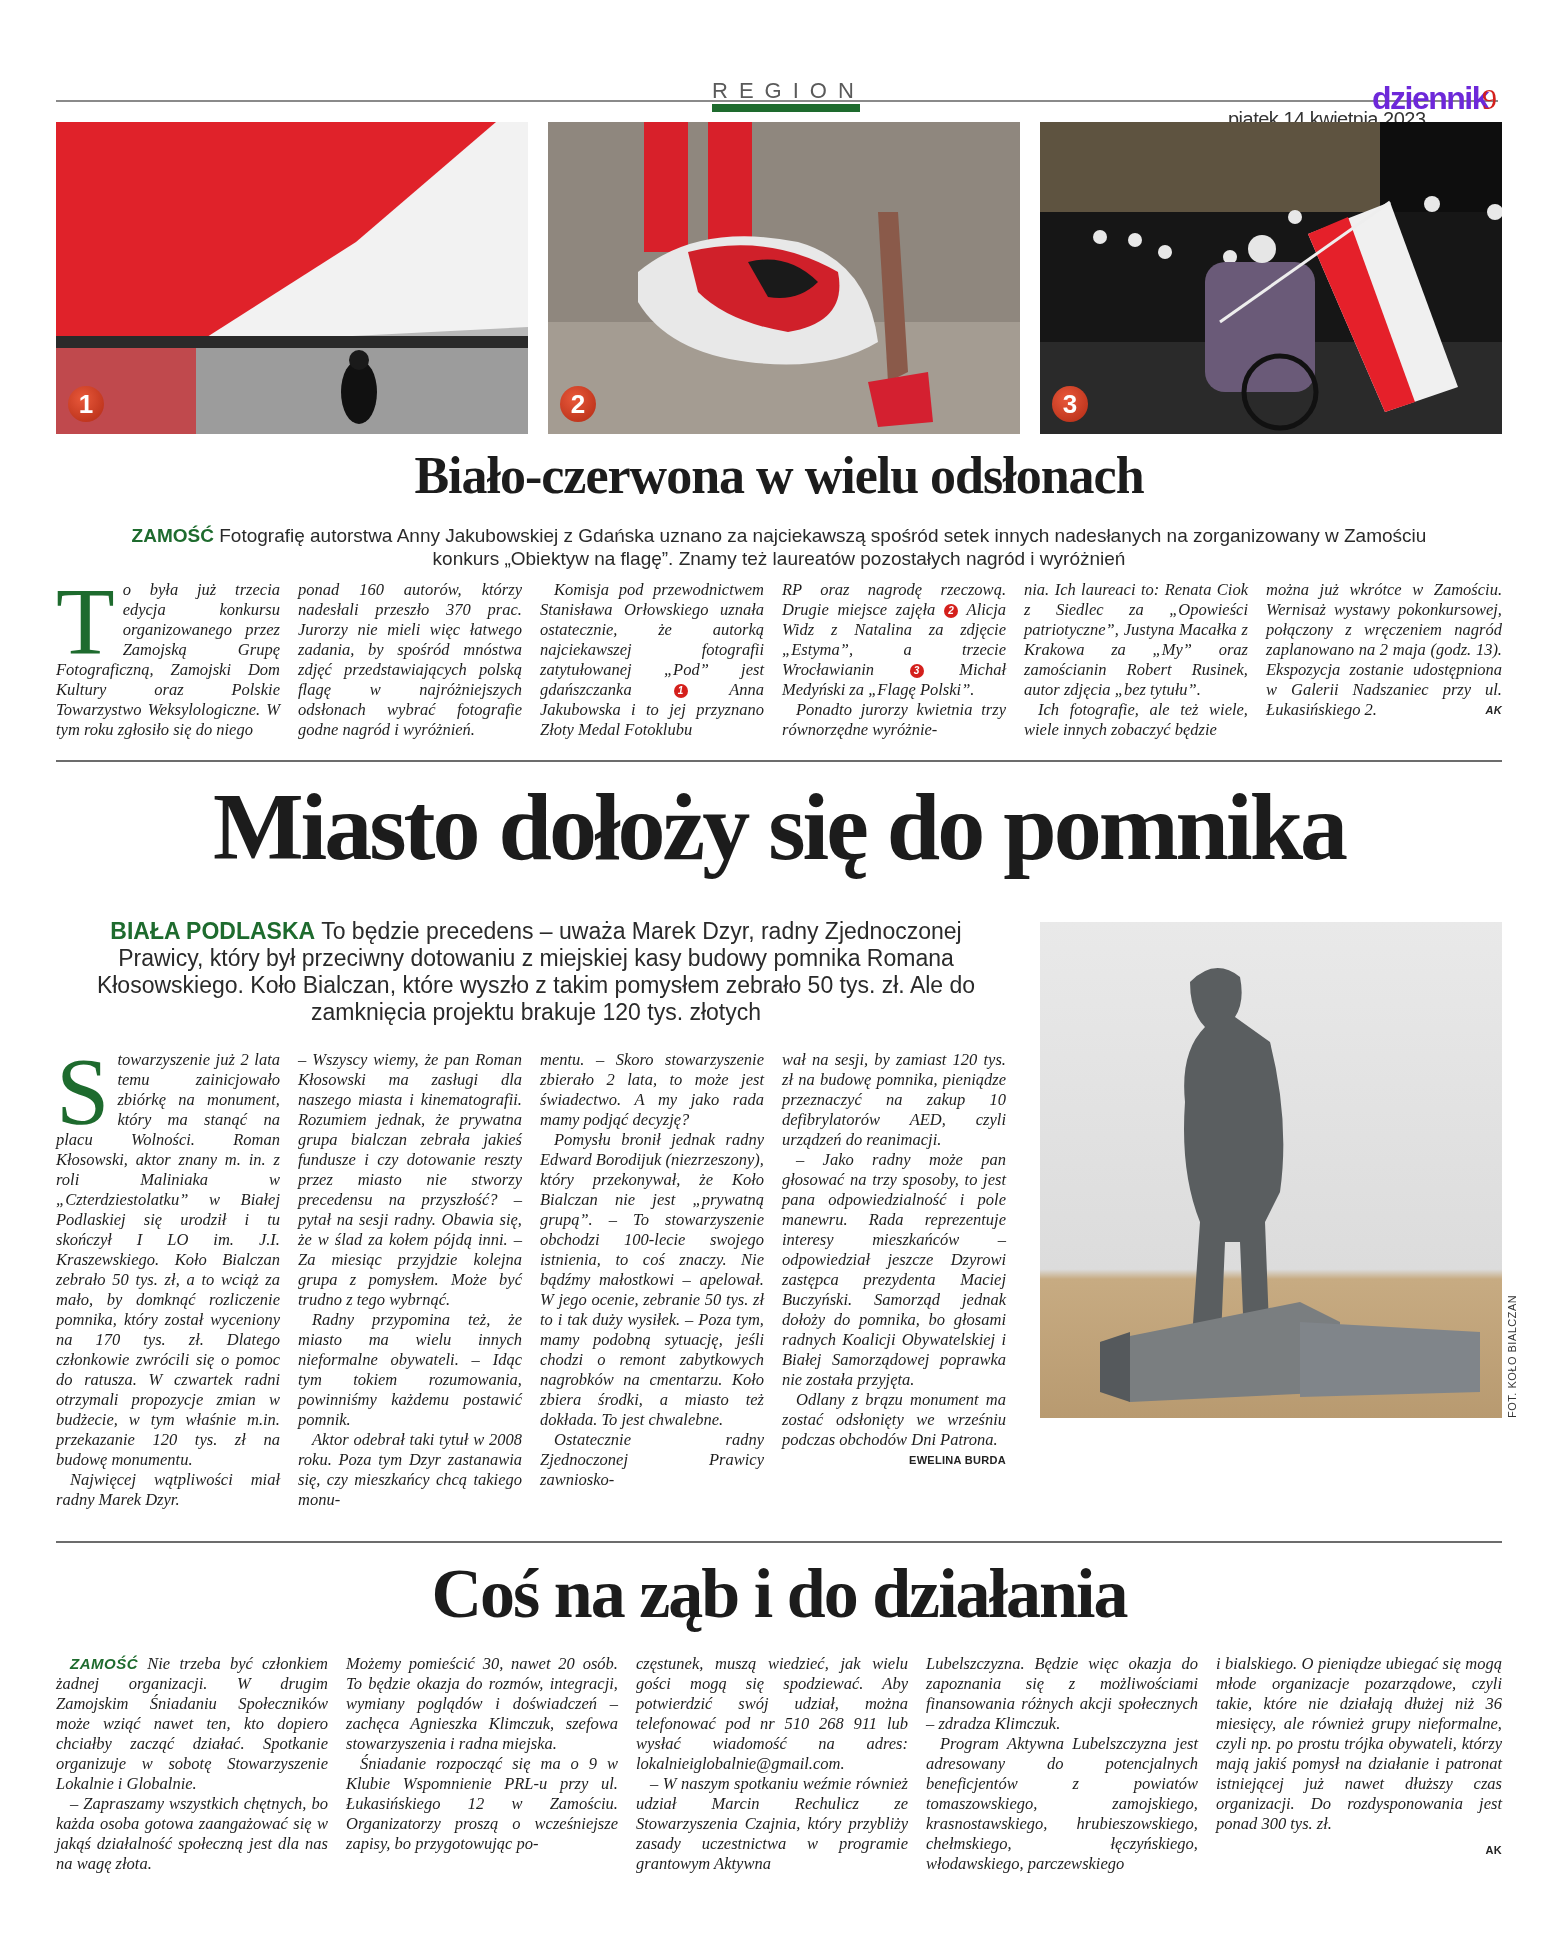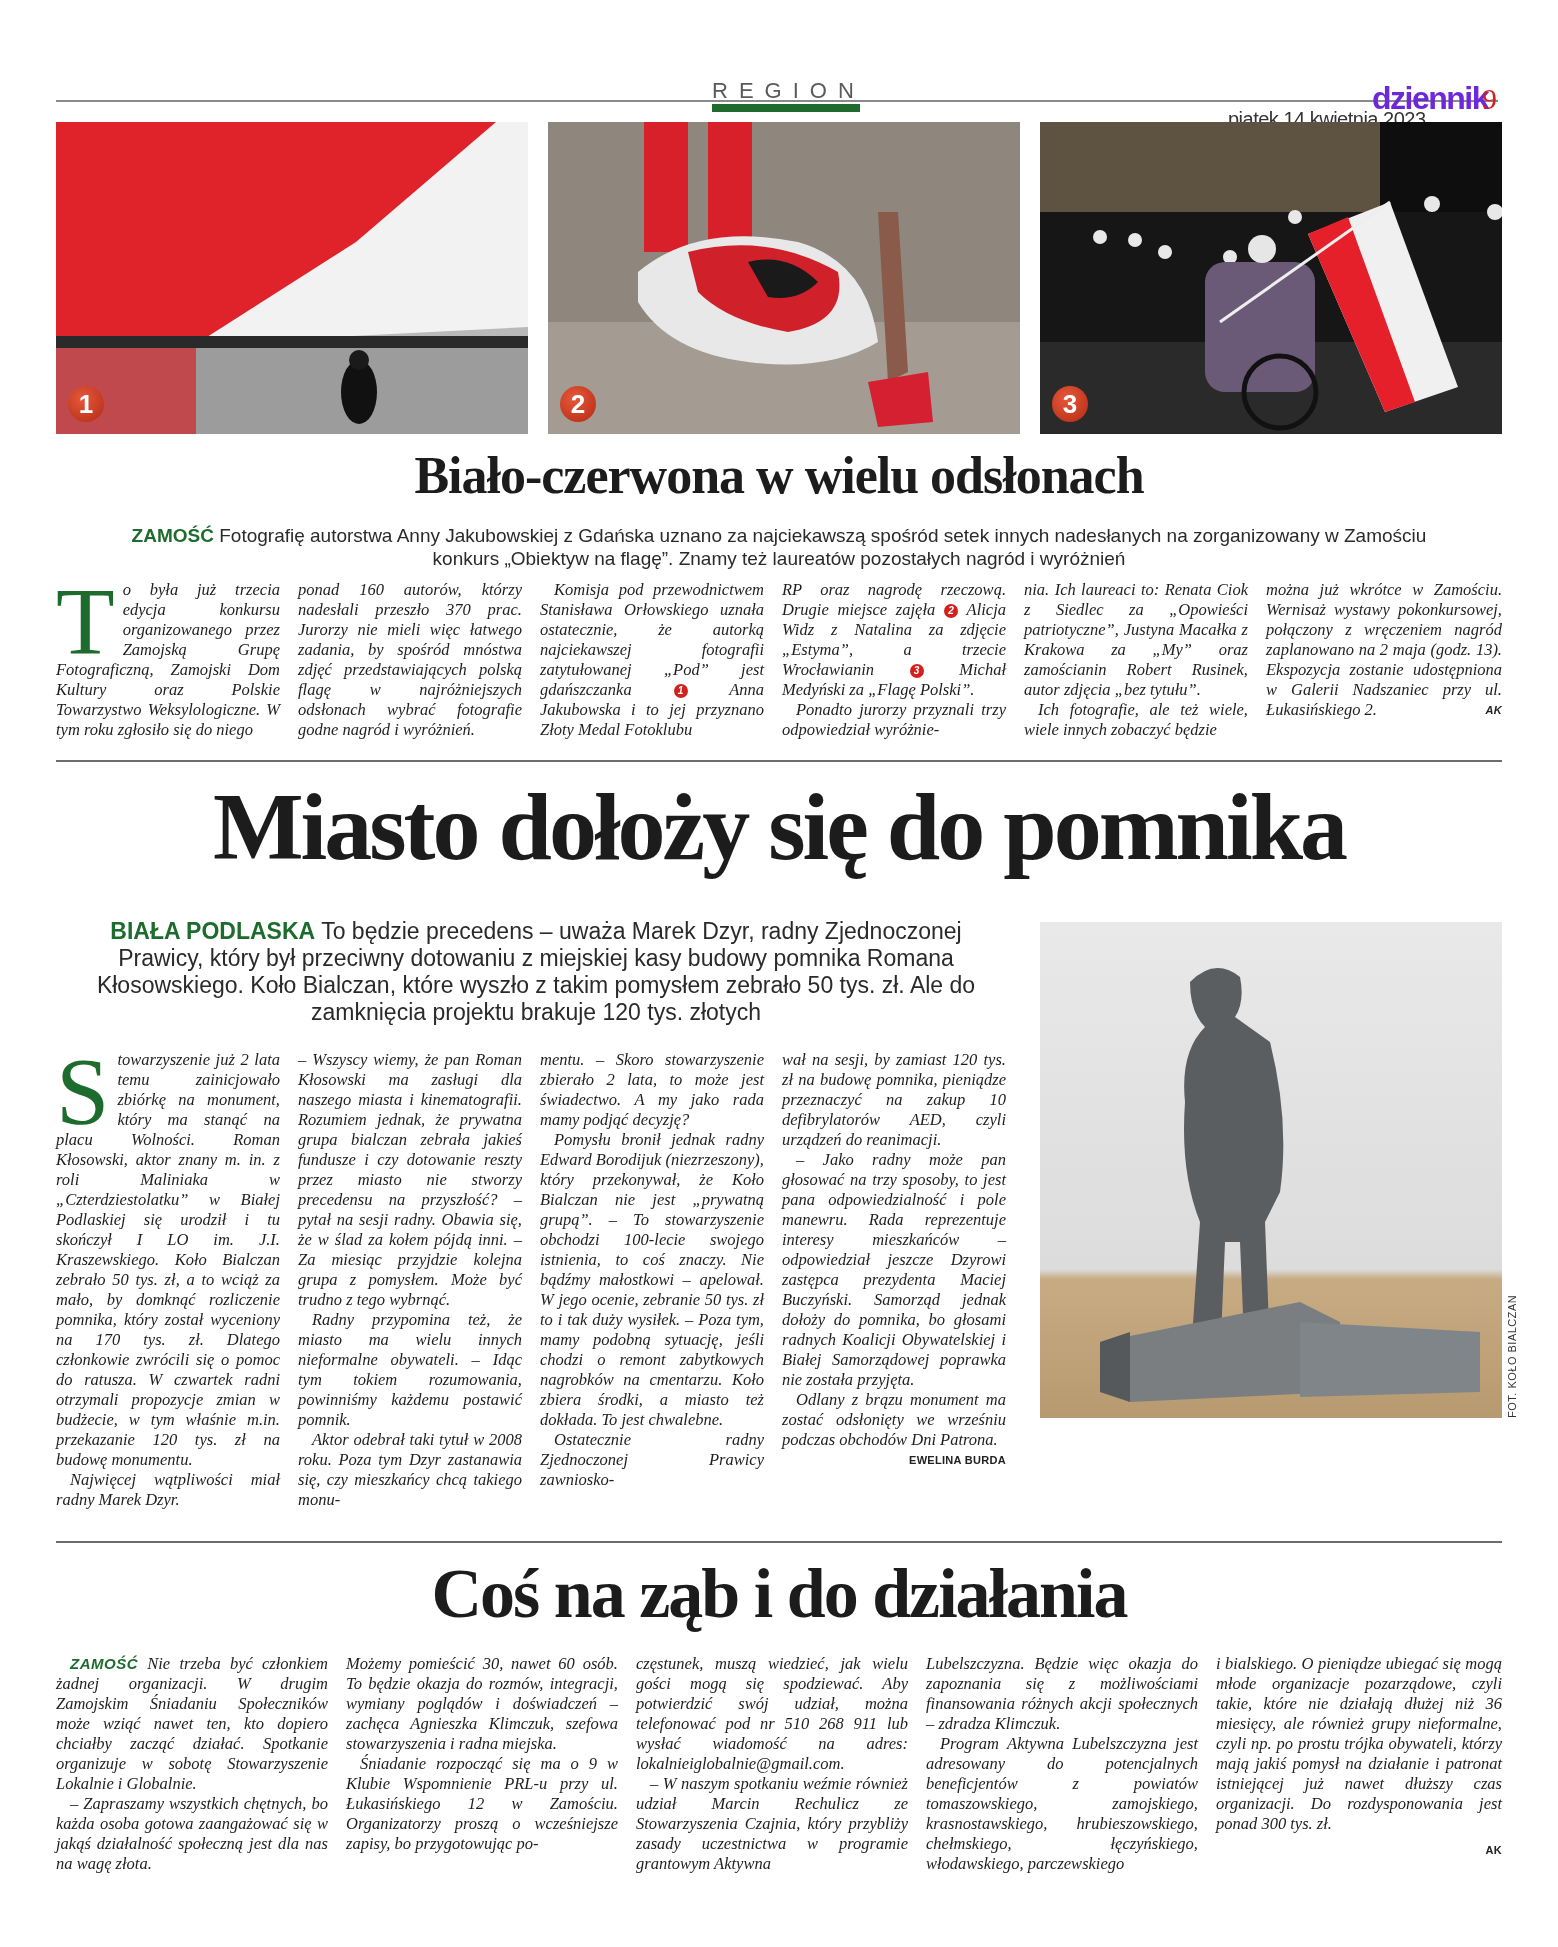--- a/index.html
+++ b/index.html
@@ -116,21 +116,21 @@
   <p class="noind">o była już trzecia edycja konkursu organizowanego przez Zamojską Grupę Fotograficzną, Zamojski Dom Kultury oraz Polskie Towarzystwo Weksylologiczne. W tym roku zgłosiło się do niego</p>
 </div>
 <div class="col" style="left:298px; top:580px; width:224px;">
   <p class="noind">ponad 160 autorów, którzy nadesłali przeszło 370 prac. Jurorzy nie mieli więc łatwego zadania, by spośród mnóstwa zdjęć przedstawiających polską flagę w najróżniejszych odsłonach wybrać fotografie godne nagród i wyróżnień.</p>
 </div>
 <div class="col" style="left:540px; top:580px; width:224px;">
   <p><span>Komisja pod przewodnictwem Stanisława Orłowskiego uznała ostatecznie, że autorką najciekawszej fotografii zatytułowanej „Pod” jest gdańszczanka</span> <span class="num">1</span> <span>Anna Jakubowska i to jej przyznano Złoty Medal Fotoklubu</span></p>
 </div>
 <div class="col" style="left:782px; top:580px; width:224px;">
   <p class="noind"><span>RP oraz nagrodę rzeczową. Drugie miejsce zajęła</span> <span class="num">2</span> <span>Alicja Widz z Natalina za zdjęcie „Estyma”, a trzecie Wrocławianin</span> <span class="num">3</span> <span>Michał Medyński za „Flagę Polski”.</span></p>
-  <p>Ponadto jurorzy przyznali trzy odpowiedział wyróżnie-</p>
+  <p>Ponadto jurorzy kwietnia trzy równorzędne wyróżnie-</p>
 </div>
 <div class="col" style="left:1024px; top:580px; width:224px;">
   <p class="noind">nia. Ich laureaci to: Renata Ciok z Siedlec za „Opowieści patriotyczne”, Justyna Macałka z Krakowa za „My” oraz zamościanin Robert Rusinek, autor zdjęcia „bez tytułu”.</p>
   <p>Ich fotografie, ale też wiele, wiele innych zobaczyć będzie</p>
 </div>
 <div class="col" style="left:1266px; top:580px; width:236px;">
   <p class="noind"><span>można już wkrótce w Zamościu. Wernisaż wystawy pokonkursowej, połączony z wręczeniem nagród zaplanowano na 2 maja (godz. 13). Ekspozycja zostanie udostępniona w Galerii Nadszaniec przy ul. Łukasińskiego 2.</span> <span class="sig" style="float:right;">AK</span></p>
 </div>
 
 <div class="rule" style="top:760px;"></div>
@@ -178,21 +178,21 @@
 
 <div class="rule" style="top:1541px;"></div>
 
 <div class="headline" style="left:56px; top:1554px; width:1446px; font-size:70px; line-height:80px; letter-spacing:-2px;">Coś na ząb i do działania</div>
 
 <div class="col" style="left:56px; top:1654px; width:272px;">
   <p><span class="place-inline">ZAMOŚĆ</span> <span>Nie trzeba być członkiem żadnej organizacji. W drugim Zamojskim Śniadaniu Społeczników może wziąć nawet ten, kto dopiero chciałby zacząć działać. Spotkanie organizuje w sobotę Stowarzyszenie Lokalnie i Globalnie.</span></p>
   <p>– Zapraszamy wszystkich chętnych, bo każda osoba gotowa zaangażować się w jakąś działalność społeczną jest dla nas na wagę złota.</p>
 </div>
 <div class="col" style="left:346px; top:1654px; width:272px;">
-  <p class="noind">Możemy pomieścić 30, nawet 60 osób. To będzie okazja do rozmów, integracji, wymiany poglądów i doświadczeń – zachęca Agnieszka Klimczuk, szefowa stowarzyszenia i radna miejska.</p>
+  <p class="noind">Możemy pomieścić 30, nawet 20 osób. To będzie okazja do rozmów, integracji, wymiany poglądów i doświadczeń – zachęca Agnieszka Klimczuk, szefowa stowarzyszenia i radna miejska.</p>
   <p>Śniadanie rozpocząć się ma o 9 w Klubie Wspomnienie PRL-u przy ul. Łukasińskiego 12 w Zamościu. Organizatorzy proszą o wcześniejsze zapisy, bo przygotowując po-</p>
 </div>
 <div class="col" style="left:636px; top:1654px; width:272px;">
   <p class="noind">częstunek, muszą wiedzieć, jak wielu gości mogą się spodziewać. Aby potwierdzić swój udział, można telefonować pod nr 510 268 911 lub wysłać wiadomość na adres: lokalnieiglobalnie@gmail.com.</p>
   <p>– W naszym spotkaniu weźmie również udział Marcin Rechulicz ze Stowarzyszenia Czajnia, który przybliży zasady uczestnictwa w programie grantowym Aktywna</p>
 </div>
 <div class="col" style="left:926px; top:1654px; width:272px;">
   <p class="noind">Lubelszczyzna. Będzie więc okazja do zapoznania się z możliwościami finansowania różnych akcji społecznych – zdradza Klimczuk.</p>
   <p>Program Aktywna Lubelszczyzna jest adresowany do potencjalnych beneficjentów z powiatów tomaszowskiego, zamojskiego, krasnostawskiego, hrubieszowskiego, chełmskiego, łęczyńskiego, włodawskiego, parczewskiego</p>
 </div>

